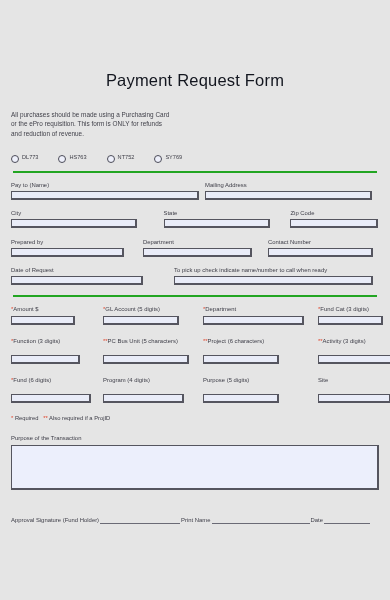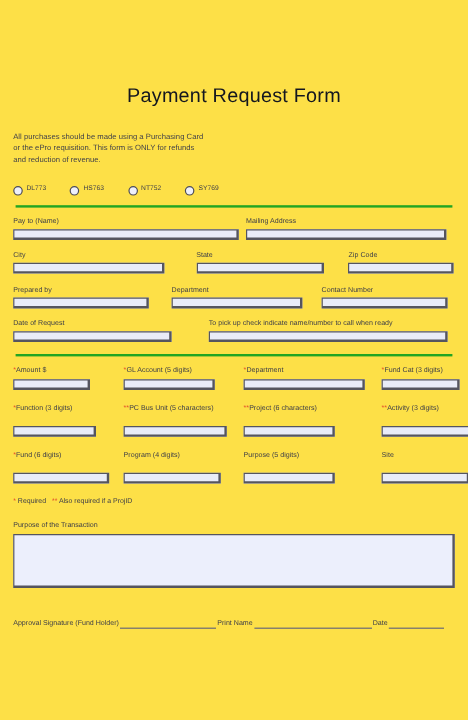--- a/index.html
+++ b/index.html
@@ -13,21 +13,21 @@
     overflow: hidden;
     font-family: "Liberation Sans", sans-serif;
     color: #3b3b46;
     -webkit-font-smoothing: antialiased;
   }
 
   .page {
     position: relative;
     width: 390px;
     height: 600px;
-    background: #fde047;
+    background: #e5e5e5;
     box-sizing: border-box;
     padding: 0 11px;
   }
 
   
   .title {
     text-align: center;
     font-size: 16.5px;
     color: #13161f;
     letter-spacing: .2px;

